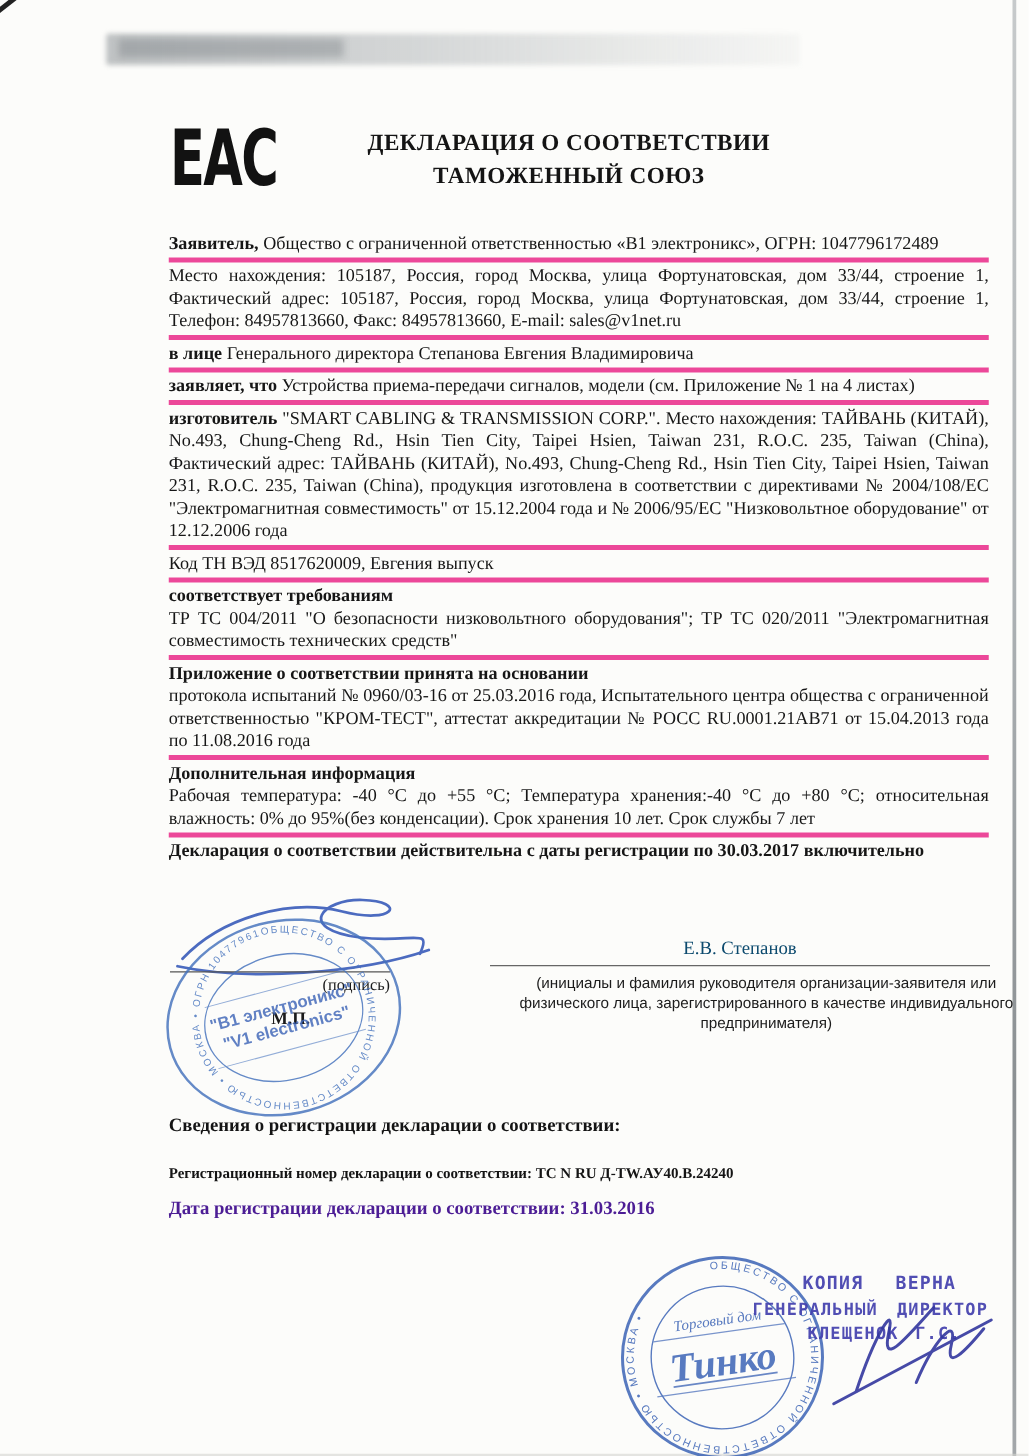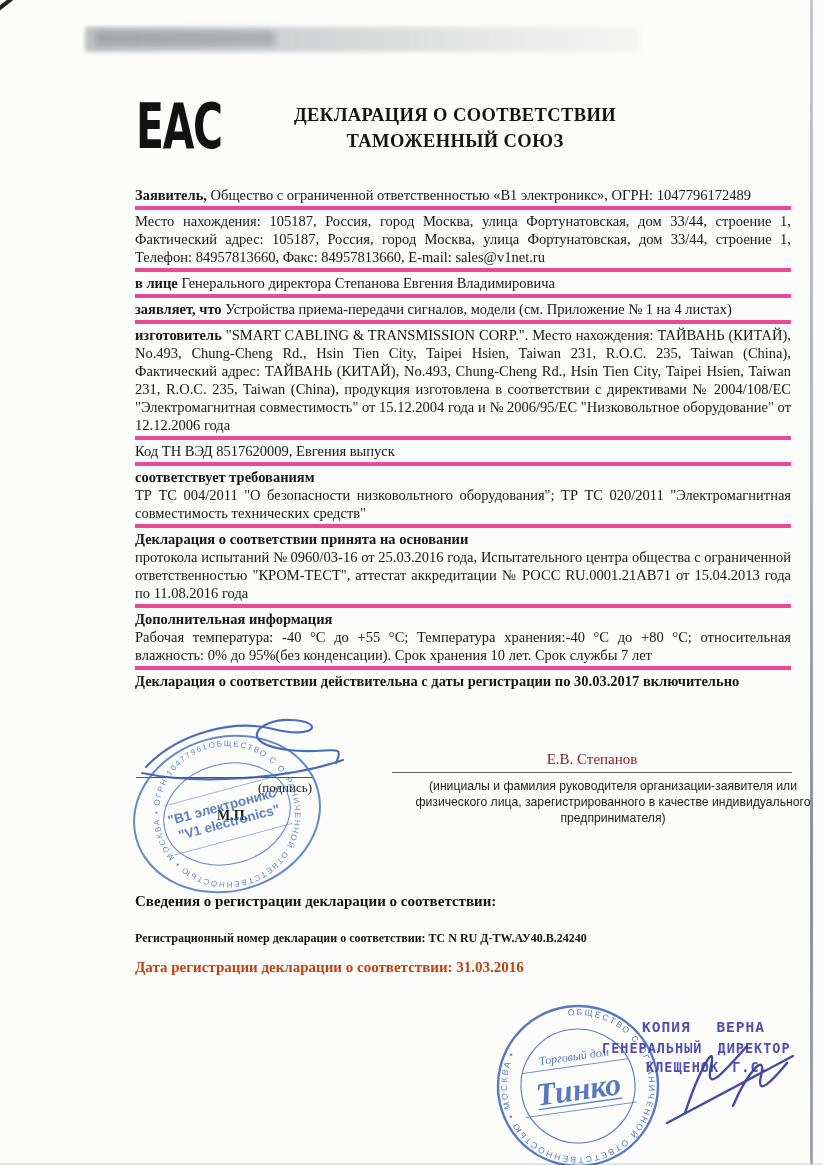--- a/index.html
+++ b/index.html
@@ -35,28 +35,28 @@
   .blocklabel { display:block; }
 
   
   .sign-svg { position:absolute; left:138px; top:715px; }
   .sign-line { position:absolute; left:136px; top:777px; width:176px; height:1px; background:#555; }
   .sign-caption { position:absolute; left:136px; top:780px; width:176px; text-align:right;
     font-size:13px; color:#1a1a1a; }
   .mp { position:absolute; left:217px; top:808px; font-size:14px; font-weight:bold; color:#1a1a1a; }
   .head-line { position:absolute; left:392px; top:772px; width:400px; height:1px; background:#666; }
   .head-name { position:absolute; left:392px; top:751px; width:400px; text-align:center;
-    font-size:15px; color:#7f1d1d; }
+    font-size:15px; color:#0c4a6e; }
   .head-caption { position:absolute; left:388px; top:778px; width:410px; text-align:center;
     font-family:"Liberation Sans", sans-serif; font-size:12.2px; line-height:16px; color:#1c1c1c;margin-left:20px; }
 
   
   .reg1 { position:absolute; left:135px; top:893px; font-size:15px; font-weight:bold; color:#141414; }
   .reg2 { position:absolute; left:135px; top:931px; font-size:12px; font-weight:bold; color:#141414; }
-  .reg3 { position:absolute; left:135px; top:959px; font-size:15px; font-weight:bold; color:#c2410c; }
+  .reg3 { position:absolute; left:135px; top:959px; font-size:15px; font-weight:bold; color:#4c1d95; }
 
   
   .stamp-left { position:absolute; left:126px; top:730px; opacity:.82; }
   .stamp-bottom { position:absolute; left:492px; top:1000px; opacity:.85; }
   .copy-line { position:absolute; font-family:"DejaVu Sans Mono", monospace; font-weight:bold;
     color:#4340ae; letter-spacing:1px; opacity:.92; }
   .copy1 { left:642px; top:1019px; font-size:14.5px; word-spacing:16px; }
   .copy2 { left:602px; top:1040px; font-size:13.5px; word-spacing:6px; }
   .copy3 { left:646px; top:1059px; font-size:13.5px; word-spacing:4px; }
   .copy-sign { position:absolute; left:655px; top:1028px; }
@@ -95,21 +95,21 @@
       <p class="just"><b>изготовитель</b> <span>"SMART CABLING &amp; TRANSMISSION CORP.". Место нахождения: ТАЙВАНЬ (КИТАЙ), No.493, Chung-Cheng Rd., Hsin Tien City, Taipei Hsien, Taiwan 231, R.O.C. 235, Taiwan (China), Фактический адрес: ТАЙВАНЬ (КИТАЙ), No.493, Chung-Cheng Rd., Hsin Tien City, Taipei Hsien, Taiwan 231, R.O.C. 235, Taiwan (China), продукция изготовлена в соответствии с директивами № 2004/108/ЕС "Электромагнитная совместимость" от 15.12.2004 года и № 2006/95/ЕС "Низковольтное оборудование" от 12.12.2006 года</span></p>
     </div>
     <div class="sec">
       <p><span>Код ТН ВЭД 8517620009, Евгения выпуск</span></p>
     </div>
     <div class="sec">
       <b class="blocklabel">соответствует требованиям</b>
       <p class="just"><span>ТР ТС 004/2011 "О безопасности низковольтного оборудования"; ТР ТС 020/2011 "Электромагнитная совместимость технических средств"</span></p>
     </div>
     <div class="sec">
-      <b class="blocklabel">Декларация о соответствии принята на основании</b>
+      <b class="blocklabel">Приложение о соответствии принята на основании</b>
       <p class="just"><span>протокола испытаний № 0960/03-16 от 25.03.2016 года, Испытательного центра общества с ограниченной ответственностью "КРОМ-ТЕСТ", аттестат аккредитации № РОСС RU.0001.21АВ71 от 15.04.2013 года по 11.08.2016 года</span></p>
     </div>
     <div class="sec">
       <b class="blocklabel">Дополнительная информация</b>
       <p class="just"><span>Рабочая температура: -40 °С до +55 °С; Температура хранения:-40 °С до +80 °С; относительная влажность: 0% до 95%(без конденсации). Срок хранения 10 лет. Срок службы 7 лет</span></p>
     </div>
     <div class="sec noline">
       <p class="just"><b>Декларация о соответствии  действительна с даты регистрации по 30.03.2017 включительно</b></p>
     </div>
   </div>

